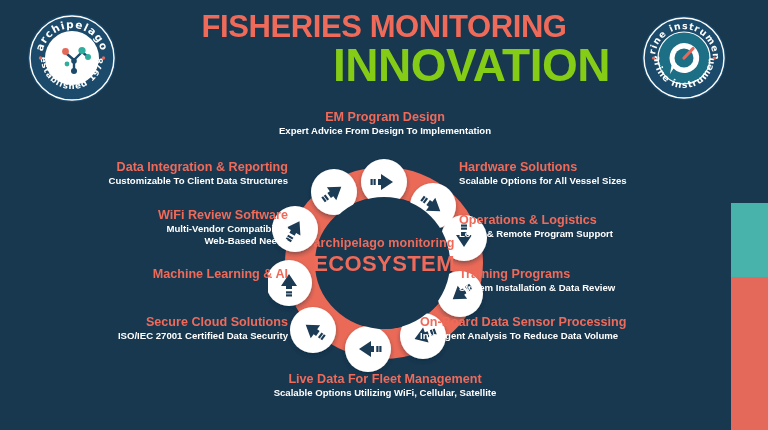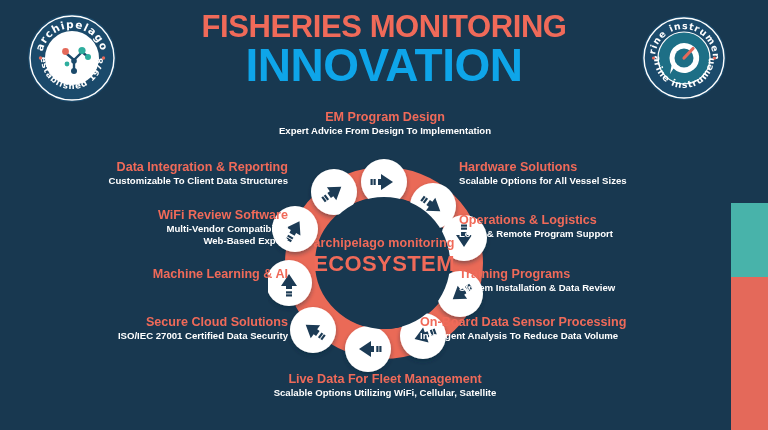--- a/index.html
+++ b/index.html
@@ -18,23 +18,24 @@
 
   
   .header{position:absolute;left:0;top:0;width:768px;height:100px;}
   .title-wrap{position:absolute;left:158px;top:10px;width:452px;text-align:center;}
   .title-line1{
     color:#f06a59;font-size:31px;font-weight:bold;letter-spacing:-0.4px;
     line-height:34px;white-space:nowrap;
     font-family:"Liberation Sans", sans-serif;
   }
   .title-line2{
-    color:#0ea5e9;font-size:46px;font-weight:bold;letter-spacing:-0.5px;
+    color:#84cc16;font-size:46px;font-weight:bold;letter-spacing:-0.5px;
     line-height:46px;white-space:nowrap;margin-top:-2px;
     font-family:"Liberation Sans", sans-serif;
+    text-align:right;
   }
 
   
   .logo{position:absolute;}
   .logo-left{left:26px;top:12px;width:92px;height:92px;}
   .logo-right{left:640px;top:14px;width:88px;height:88px;}
 
   
   #ring{position:absolute;left:268px;top:152px;width:232px;height:222px;}
 
@@ -298,21 +299,21 @@
     <div class="lbl-sub">ISO/IEC 27001 Certified Data Security</div>
   </div>
 
   <div class="lbl left l-ml">
     <div class="lbl-title">Machine Learning &amp; AI</div>
   </div>
 
   <div class="lbl left l-review">
     <div class="lbl-title">WiFi Review Software</div>
     <div class="lbl-sub">Multi-Vendor Compatibility</div>
-    <div class="lbl-sub">Web-Based Expert</div>
+    <div class="lbl-sub">Web-Based Needs</div>
   </div>
 
   <div class="lbl left l-dataint">
     <div class="lbl-title">Data Integration &amp; Reporting</div>
     <div class="lbl-sub">Customizable To Client Data Structures</div>
   </div>
 
 </div>
 
 </body></html>

